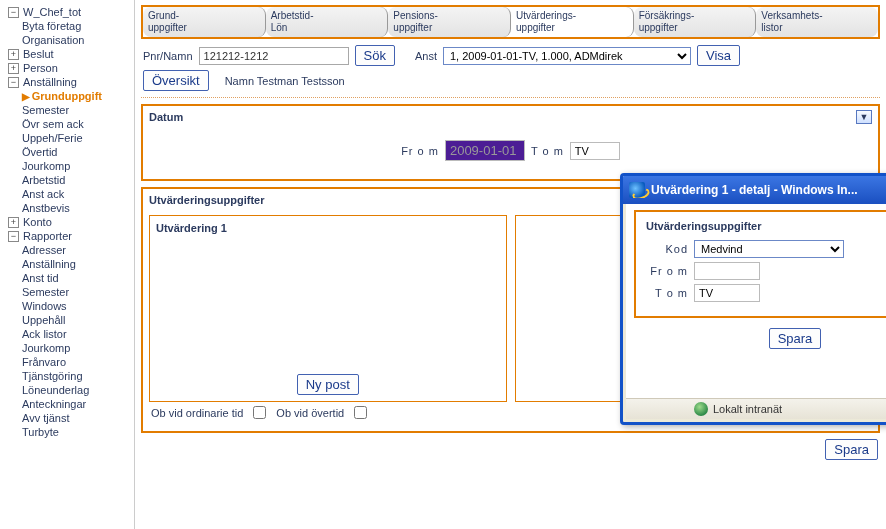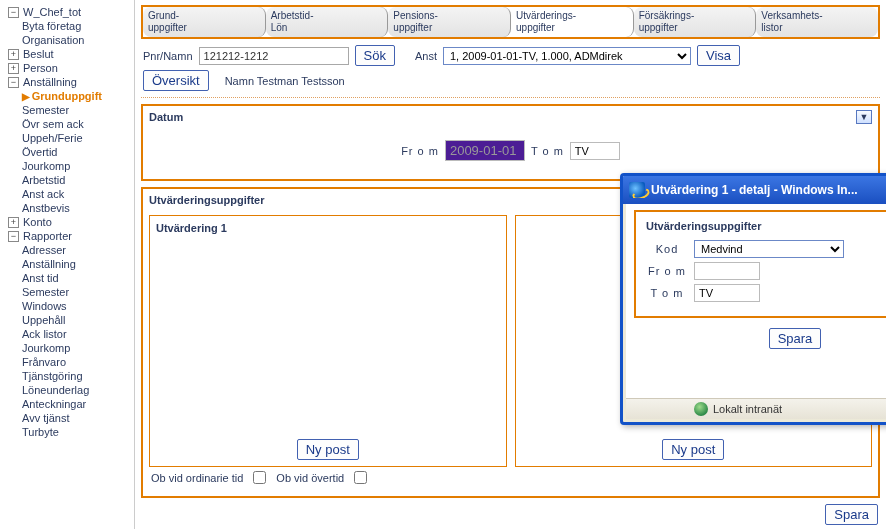--- a/index.html
+++ b/index.html
@@ -41,21 +41,21 @@
   .panel-head { display: flex; align-items: center; justify-content: space-between; padding: 4px 6px 2px 6px; color: #2b3a5e; font-weight: bold; font-size: 11px; }
   .panel-body { padding: 6px; }
   .panel-head .collapse-icon { width: 16px; height: 14px; border: 1px solid #5878c0; background: linear-gradient(#f8fbff,#cfe0ff); display: inline-flex; align-items: center; justify-content: center; color: #2b3a5e; font-size: 9px; cursor: pointer; }
   
   .date-row { display: flex; align-items: center; justify-content: center; gap: 6px; padding: 8px 0 12px 0; }
   .ro-input { border: 1px solid #bbb; padding: 2px 4px; font-size: 13px; color: #999; background: #4c1d95; width: 80px; }
   .sm-input { border: 1px solid #bbb; padding: 2px 4px; font-size: 11px; width: 50px; background: #fff; }
 
   
   .eval-cols { display: flex; gap: 8px; }
-  .sub-panel { border: 1px solid #e27c00; flex: 1; padding: 6px; display: flex; flex-direction: column; height: 252px; }
+  .sub-panel { border: 1px solid #e27c00; flex: 1; padding: 6px; display: flex; flex-direction: column; height: 187px; }
   .sub-title { color: #2b3a5e; font-weight: bold; padding-bottom: 4px; }
   .sub-content { flex: 1; }
   .sub-footer { text-align: center; padding-top: 4px; }
 
   
   .check-row { display: flex; align-items: center; gap: 10px; padding: 4px 2px 6px 2px; color: #2b3a5e; }
   .chk { width: 13px; height: 13px; }
 
   .spara-bar { display: flex; justify-content: flex-end; padding: 0 2px; }
 
@@ -64,21 +64,21 @@
   .popup-titlebar { height: 28px; background: linear-gradient(#3b76e3,#1a4fc0); display: flex; align-items: center; justify-content: space-between; padding: 0 4px 0 6px; color: #fff; font-size: 12px; font-weight: bold; }
   .popup-title-l { display: flex; align-items: center; gap: 6px; overflow: hidden; white-space: nowrap; }
   .ie-icon { width: 16px; height: 16px; background: radial-gradient(circle at 40% 40%, #6ec1ff 0%, #0a5bbf 70%); border-radius: 2px; position: relative; }
   .ie-icon::after { content: ""; position: absolute; left: 3px; top: 7px; width: 14px; height: 6px; border: 2px solid #ffcc33; border-radius: 50%; transform: rotate(-20deg); border-top-color: transparent; }
   
   .popup-body { position: absolute; top: 28px; left: 3px; right: 3px; bottom: 24px; background: #fff; overflow: hidden; }
 
   .popup-inner { margin: 6px 24px 6px 8px; border: 2px solid #e27c00; padding: 8px 10px 10px 10px; }
   .popup-inner .title { color: #2b3a5e; font-weight: bold; margin-bottom: 8px; }
   .popup-form-row { display: flex; align-items: center; margin: 4px 0; gap: 6px; }
-  .popup-form-row .flabel { width: 42px; text-align: center; color: #2b3a5e; letter-spacing: 1px; }
+  .popup-form-row .flabel { width: 42px; text-align: right; color: #2b3a5e; letter-spacing: 1px; }
   .popup-select { border: 1px solid #6b88c7; padding: 1px 2px; font-size: 11px; width: 150px; background: #fff; }
   .popup-input { border: 1px solid #bbb; padding: 2px 4px; font-size: 11px; width: 66px; background: #fff; }
   .popup-spara-row { display: flex; justify-content: center; margin-top: 10px; }
 
   .popup-status { position: absolute; left: 3px; right: 3px; bottom: 3px; height: 21px; background: linear-gradient(#f4f2eb,#e7e3d6); border-top: 1px solid #cfc9b9; display: flex; align-items: center; justify-content: flex-end; gap: 12px; padding: 0 8px; font-size: 11px; color: #333; }
   .popup-status .left-side { flex: 1; display: flex; align-items: center; gap: 5px; padding-left: 60px; }
   .globe { width: 14px; height: 14px; border-radius: 50%; background: radial-gradient(circle at 40% 35%, #9edc8c 0%, #2e8a48 70%); display: inline-block; }
 </style>
 </head>
 <body>

